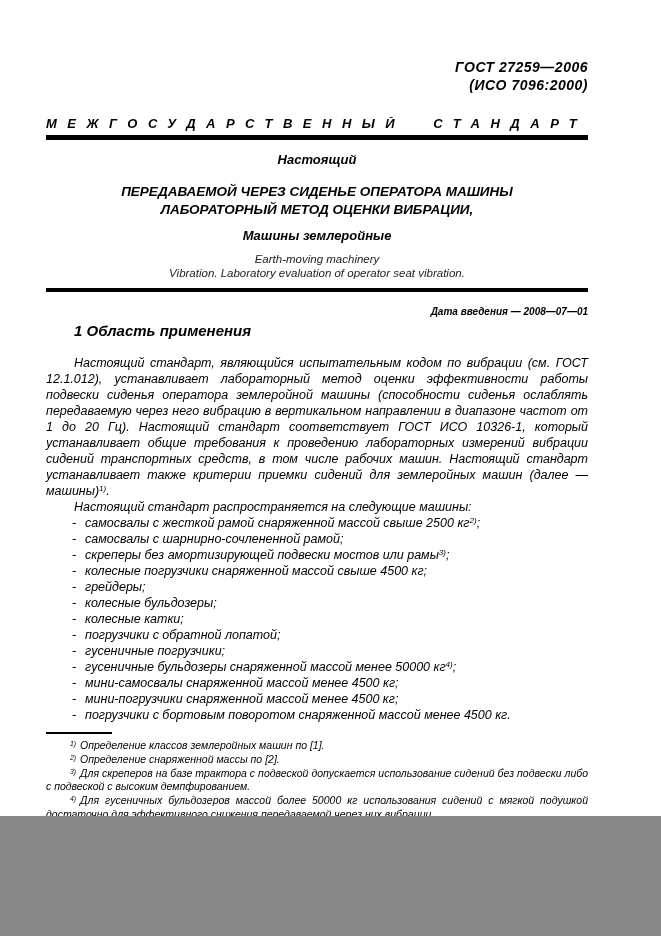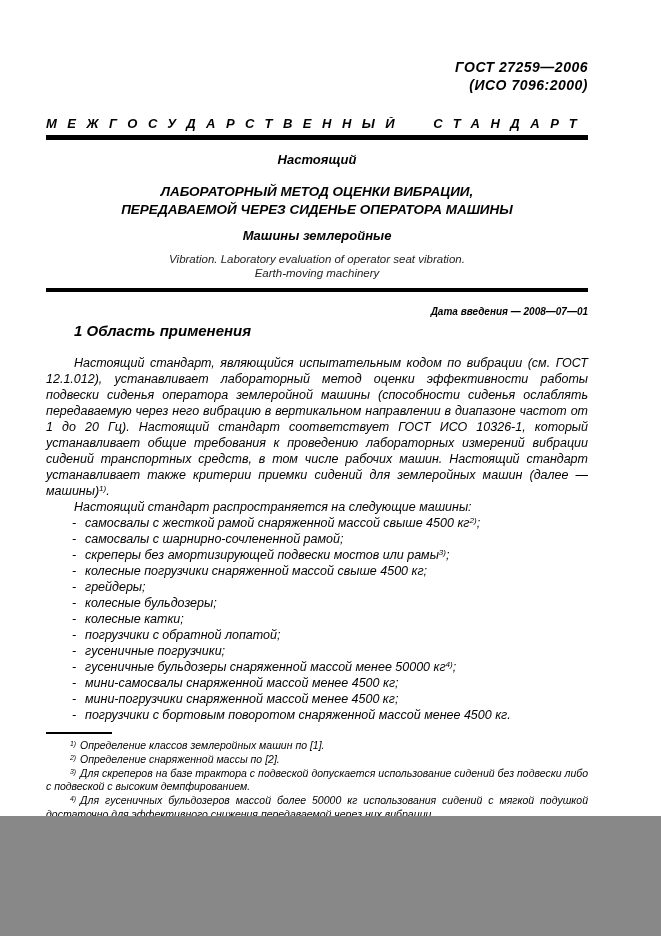--- a/index.html
+++ b/index.html
@@ -109,44 +109,44 @@
       <div>ГОСТ  27259—2006</div>
       <div>(ИСО 7096:2000)</div>
     </div>
 
     <div class="banner">МЕЖГОСУДАРСТВЕННЫЙ СТАНДАРТ</div>
     <div class="rule-thick"></div>
 
     <div class="group-title">Настоящий</div>
 
     <div class="main-title">
+      <div>ПЕРЕДАВАЕМОЙ ЧЕРЕЗ СИДЕНЬЕ ОПЕРАТОРА МАШИНЫ</div>
       <div>ЛАБОРАТОРНЫЙ МЕТОД ОЦЕНКИ ВИБРАЦИИ,</div>
-      <div>ПЕРЕДАВАЕМОЙ ЧЕРЕЗ СИДЕНЬЕ ОПЕРАТОРА МАШИНЫ</div>
     </div>
 
     <div class="object-title">Машины землеройные</div>
 
     <div class="en-title">
+      <div>Earth-moving machinery</div>
       <div>Vibration. Laboratory evaluation of operator seat vibration.</div>
-      <div>Earth-moving machinery</div>
     </div>
 
     <div class="rule-mid"></div>
 
     <div class="date-line">Дата введения — 2008—07—01</div>
 
     <div class="sect-heading">1  Область применения</div>
 
     <p class="body-par first-par"><span>Настоящий стандарт, являющийся испытательным кодом по вибрации (см. ГОСТ 12.1.012), устанавливает лабораторный метод оценки эффективности работы подвески сиденья оператора землеройной машины (способности сиденья ослаблять передаваемую через него вибрацию в вертикальном направлении в диапазоне частот от 1 до 20 Гц). Настоящий стандарт соответствует ГОСТ ИСО 10326-1, который устанавливает общие требования к проведению лабораторных измерений вибрации сидений транспортных средств, в том числе рабочих машин. Настоящий стандарт устанавливает также критерии приемки сидений для землеройных машин (далее — машины)</span><sup>1)</sup><span>.</span></p>
 
     <p class="body-par">Настоящий стандарт распространяется на следующие машины:</p>
 
     <div>
 
-        <p class="li"><span class="dash">-</span><span>самосвалы с жесткой рамой снаряженной массой свыше 4500 кг</span><sup>2)</sup><span>;</span></p>
+        <p class="li"><span class="dash">-</span><span>самосвалы с жесткой рамой снаряженной массой свыше 2500 кг</span><sup>2)</sup><span>;</span></p>
 
         <p class="li"><span class="dash">-</span><span>самосвалы с шарнирно-сочлененной рамой</span><sup></sup><span>;</span></p>
 
         <p class="li"><span class="dash">-</span><span>скреперы без амортизирующей подвески мостов или рамы</span><sup>3)</sup><span>;</span></p>
 
         <p class="li"><span class="dash">-</span><span>колесные погрузчики снаряженной массой свыше 4500 кг</span><sup></sup><span>;</span></p>
 
         <p class="li"><span class="dash">-</span><span>грейдеры</span><sup></sup><span>;</span></p>
 
         <p class="li"><span class="dash">-</span><span>колесные бульдозеры</span><sup></sup><span>;</span></p>

